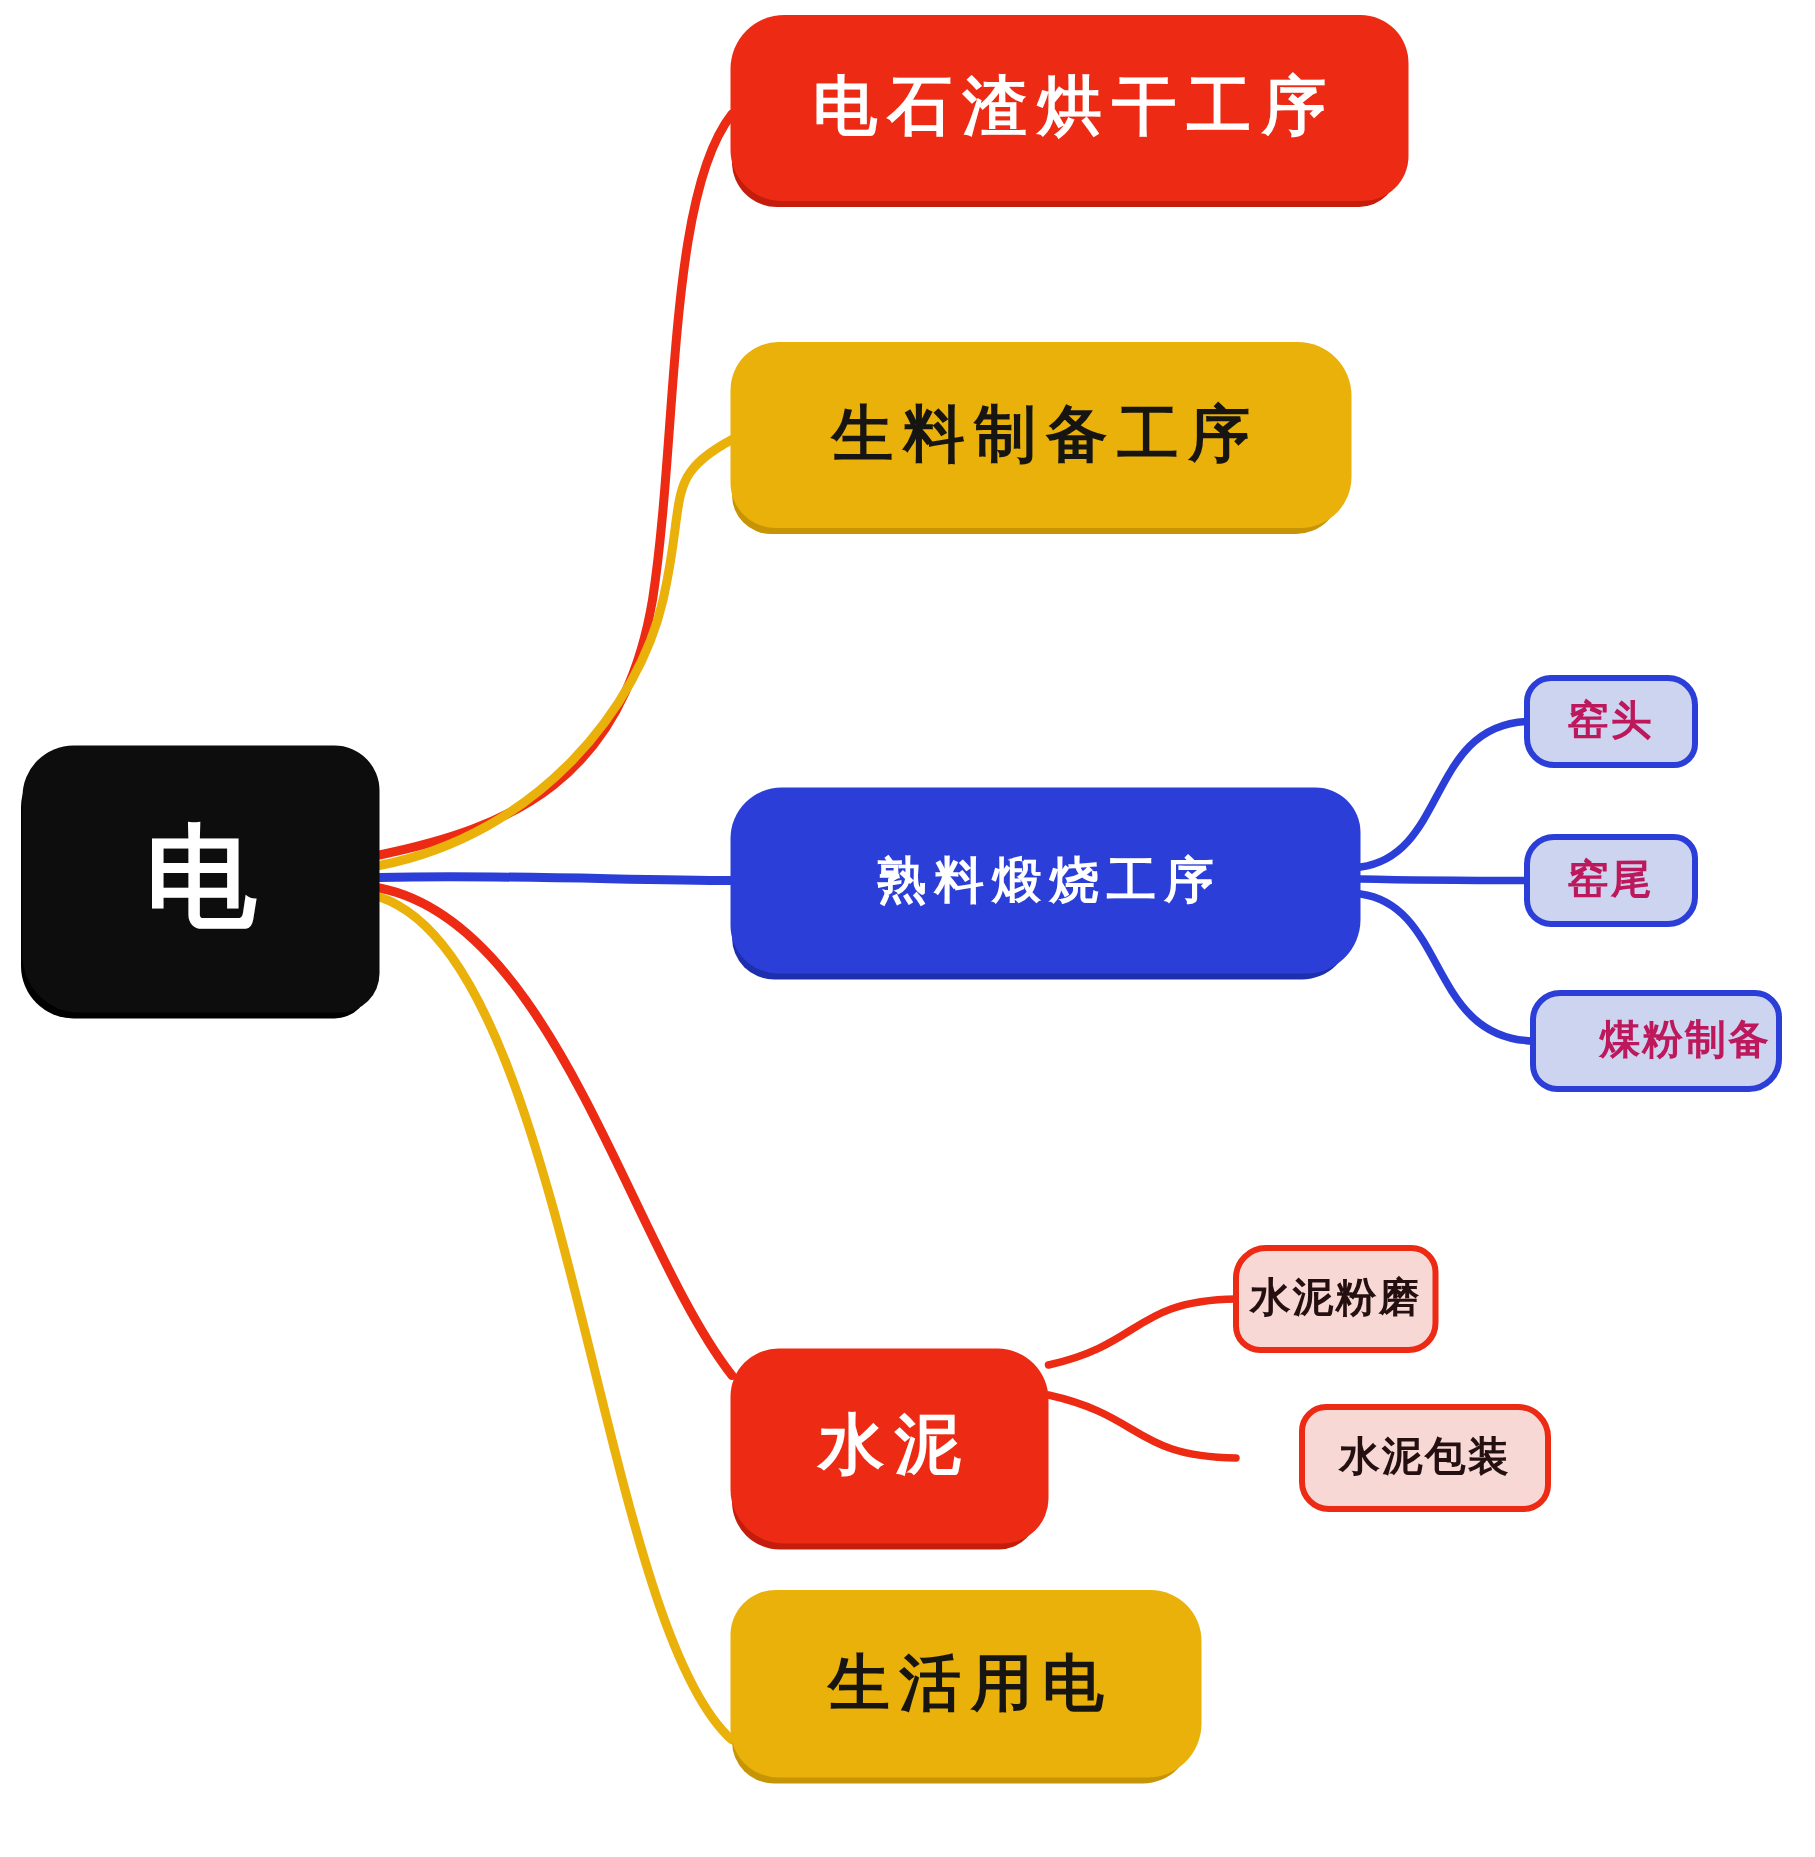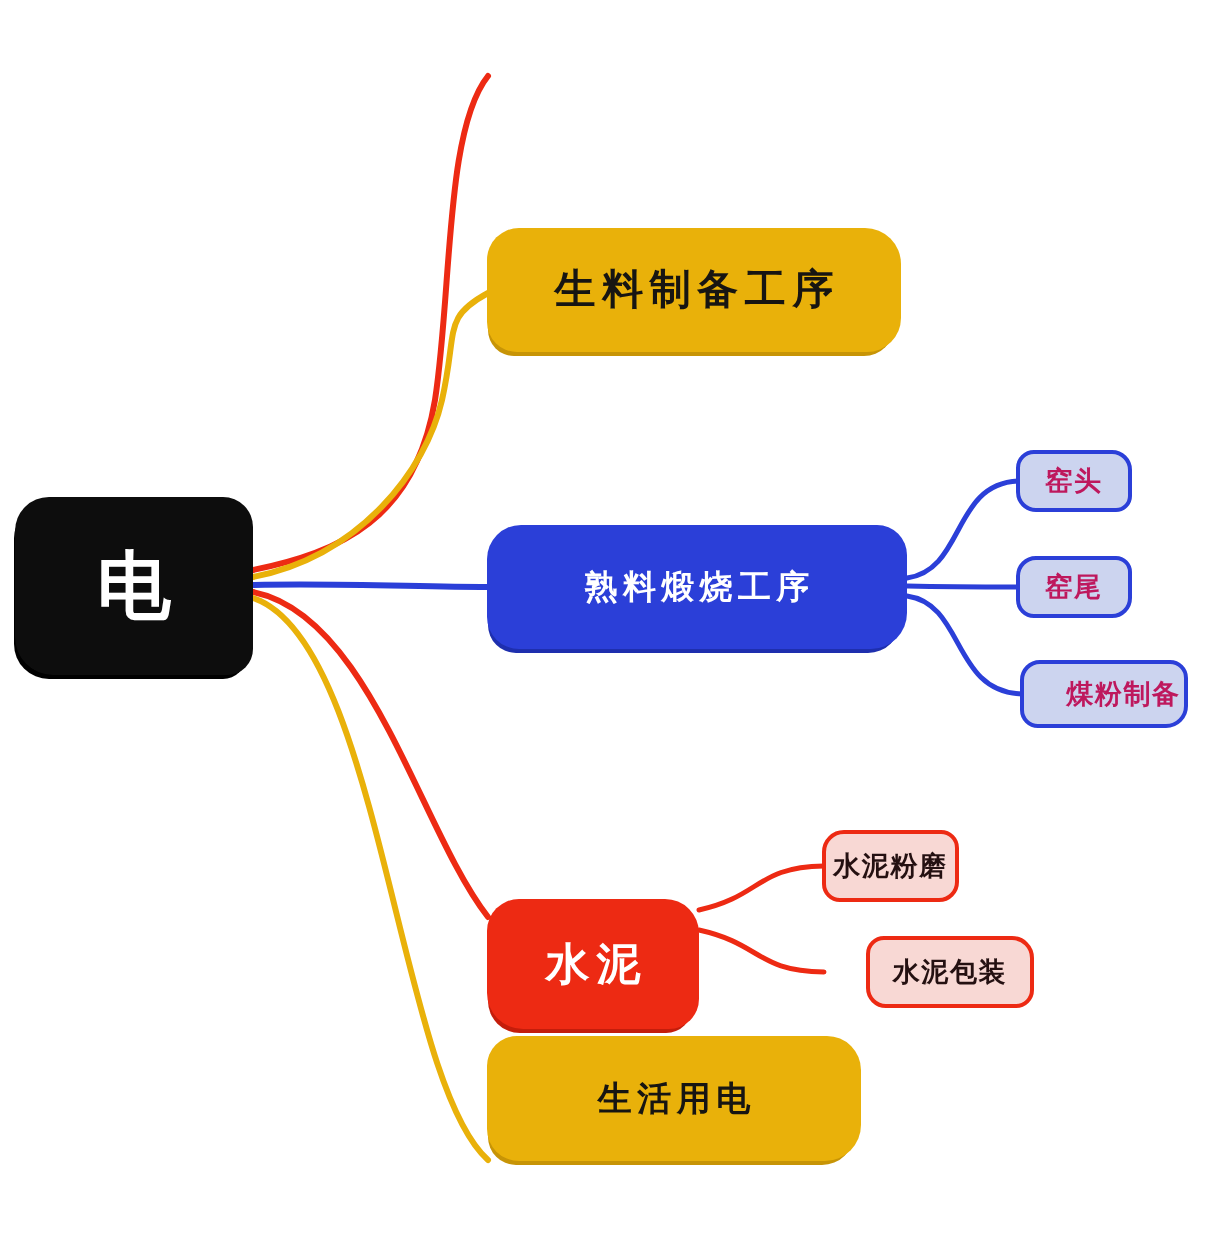--- a/index.html
+++ b/index.html
@@ -87,23 +87,23 @@
     box-shadow: -3px 8px 0 -4px var(--blue-dark);
   }
   .branch-cement {
     left: 487px; top: 899px; width: 212px; height: 130px;
     background: var(--red); color: #ffffff;
     font-size: 44px;
     border-radius: 32px 34px 30px 36px;
     box-shadow: -3px 8px 0 -4px var(--red-dark);
   }
   .branch-domestic {
-    left: 487px; top: 1036px; width: 374px; height: 125px;
+    left: 487px; top: 1060px; width: 314px; height: 125px;
     background: var(--yellow); color: #171512;
-    font-size: 34px;
+    font-size: 41px;
     border-radius: 30px 34px 36px 32px;
     box-shadow: -3px 8px 0 -4px var(--yellow-dark);
   }
 
   
   .subnode {
     font-size: 27px;
     font-weight: 700;
     letter-spacing: 0.06em;
   }
@@ -158,20 +158,23 @@
     <path class="stroke-blue" stroke-width="5" d="M 907 596 C 965 604, 952 692, 1022 694"></path>
 
     <path class="stroke-red" stroke-width="5" d="M 699 910 C 762 896, 756 867, 824 866"></path>
     <path class="stroke-red" stroke-width="5" d="M 699 930 C 762 944, 756 971, 824 972"></path>
   </svg>
 
   <div class="node node-root">
     <span>电</span>
   </div>
 
+  <div class="node branch branch-drying">
+    <span>电石渣烘干工序</span>
+  </div>
 
   <div class="node branch branch-rawmeal">
     <span>生料制备工序</span>
   </div>
 
   <div class="node branch branch-clinker">
     <span>熟料煅烧工序</span>
   </div>
 
   <div class="node branch branch-cement">

